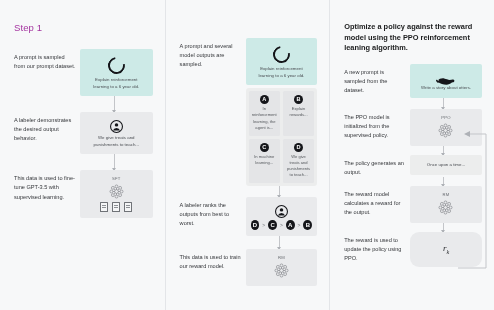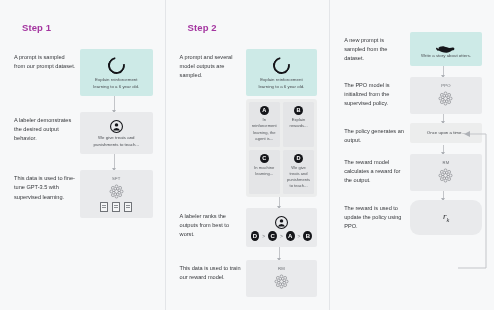--- a/index.html
+++ b/index.html
@@ -18,24 +18,24 @@
   .col{
     position:relative;
     width:164.6px;
     box-sizing:border-box;
     padding:22px 12px 0 14px;
   }
   .col + .col{border-left:1px solid #e3e5e8;}
 
   .step-label{
     font-size:9.5px;
-    font-weight:bold;
+    font-weight:normal;
     color:#a435a0;
     letter-spacing:.1px;
-    margin:0 0 6px 8px;
+    margin:0 0 6px 0;
   }
   .step-title{
     font-size:7.4px;
     font-weight:bold;
     line-height:1.45;
     color:#1b1c1d;
     margin:0;
     max-width:140px;
   }
 
@@ -259,21 +259,20 @@
               <div class="doc"></div>
             </div>
           </div>
         </div>
       </div>
 
     </div>
   </div>
 
   <div class="col">
-    <div class="step-label">Step 2</div>
 
     <div class="flow">
 
       <div class="row">
         <div class="caption">A prompt and several model outputs are sampled.</div>
         <div class="panel-wrap">
           <div class="panel teal">
             <div class="icon-ring"></div>
             <div class="panel-text">Explain reinforcement learning to a 6 year old.</div>
           </div>
@@ -359,20 +358,21 @@
             </div>
 
           </div>
         </div>
       </div>
 
     </div>
   </div>
 
   <div class="col">
+    <div class="step-title">Optimize a policy against the reward model using the PPO reinforcement leaning algorithm.</div>
 
     <div class="flow" style="margin-top:10px">
 
       <div class="row">
         <div class="caption">A new prompt is sampled from the dataset.</div>
         <div class="panel-wrap">
           <div class="panel teal">
             <div class="icon-otter">
               <svg viewBox="0 0 60 26" width="22" height="10">
                 <path d="M6 16c-2-1-4-3-3-5 1-2 4-1 5 1 3-5 10-7 17-6 6 1 10 4 15 4 4 0 7-2 10-1 3 1 4 4 2 6-2 2-5 1-7 3-3 3-8 5-14 5-8 0-17-3-21-6-1 1-3 1-4 0z" fill="#15161a"></path>

